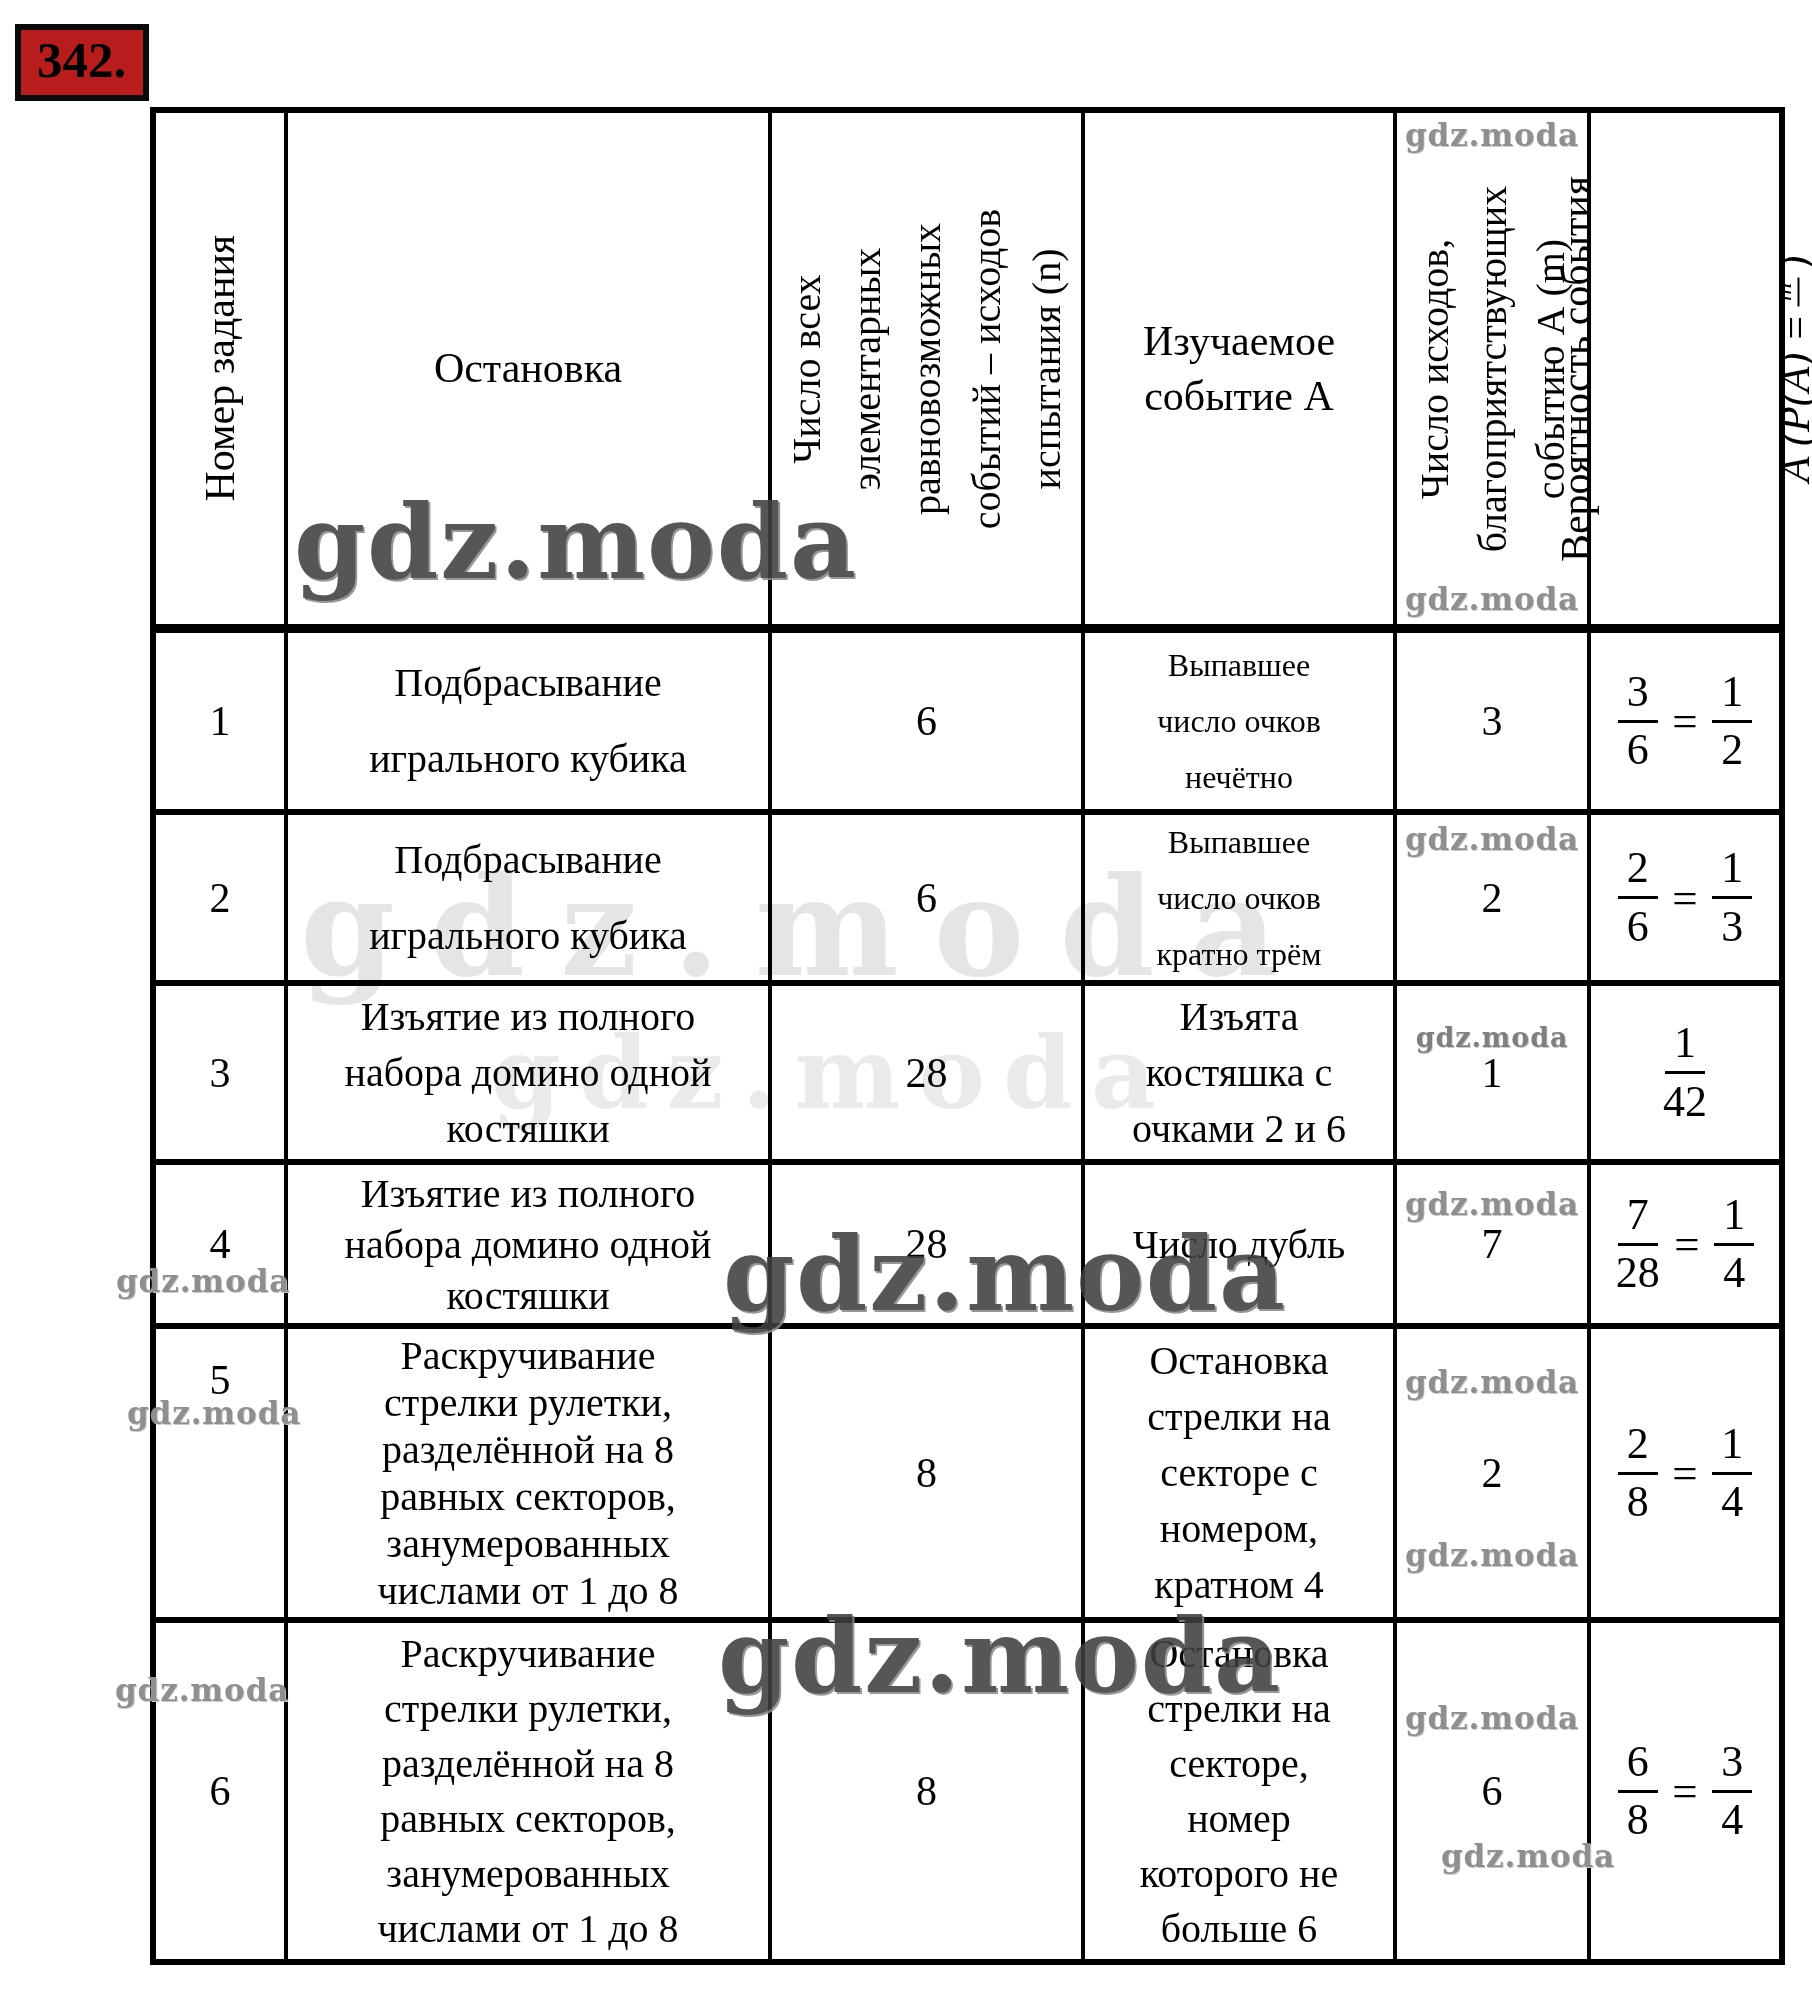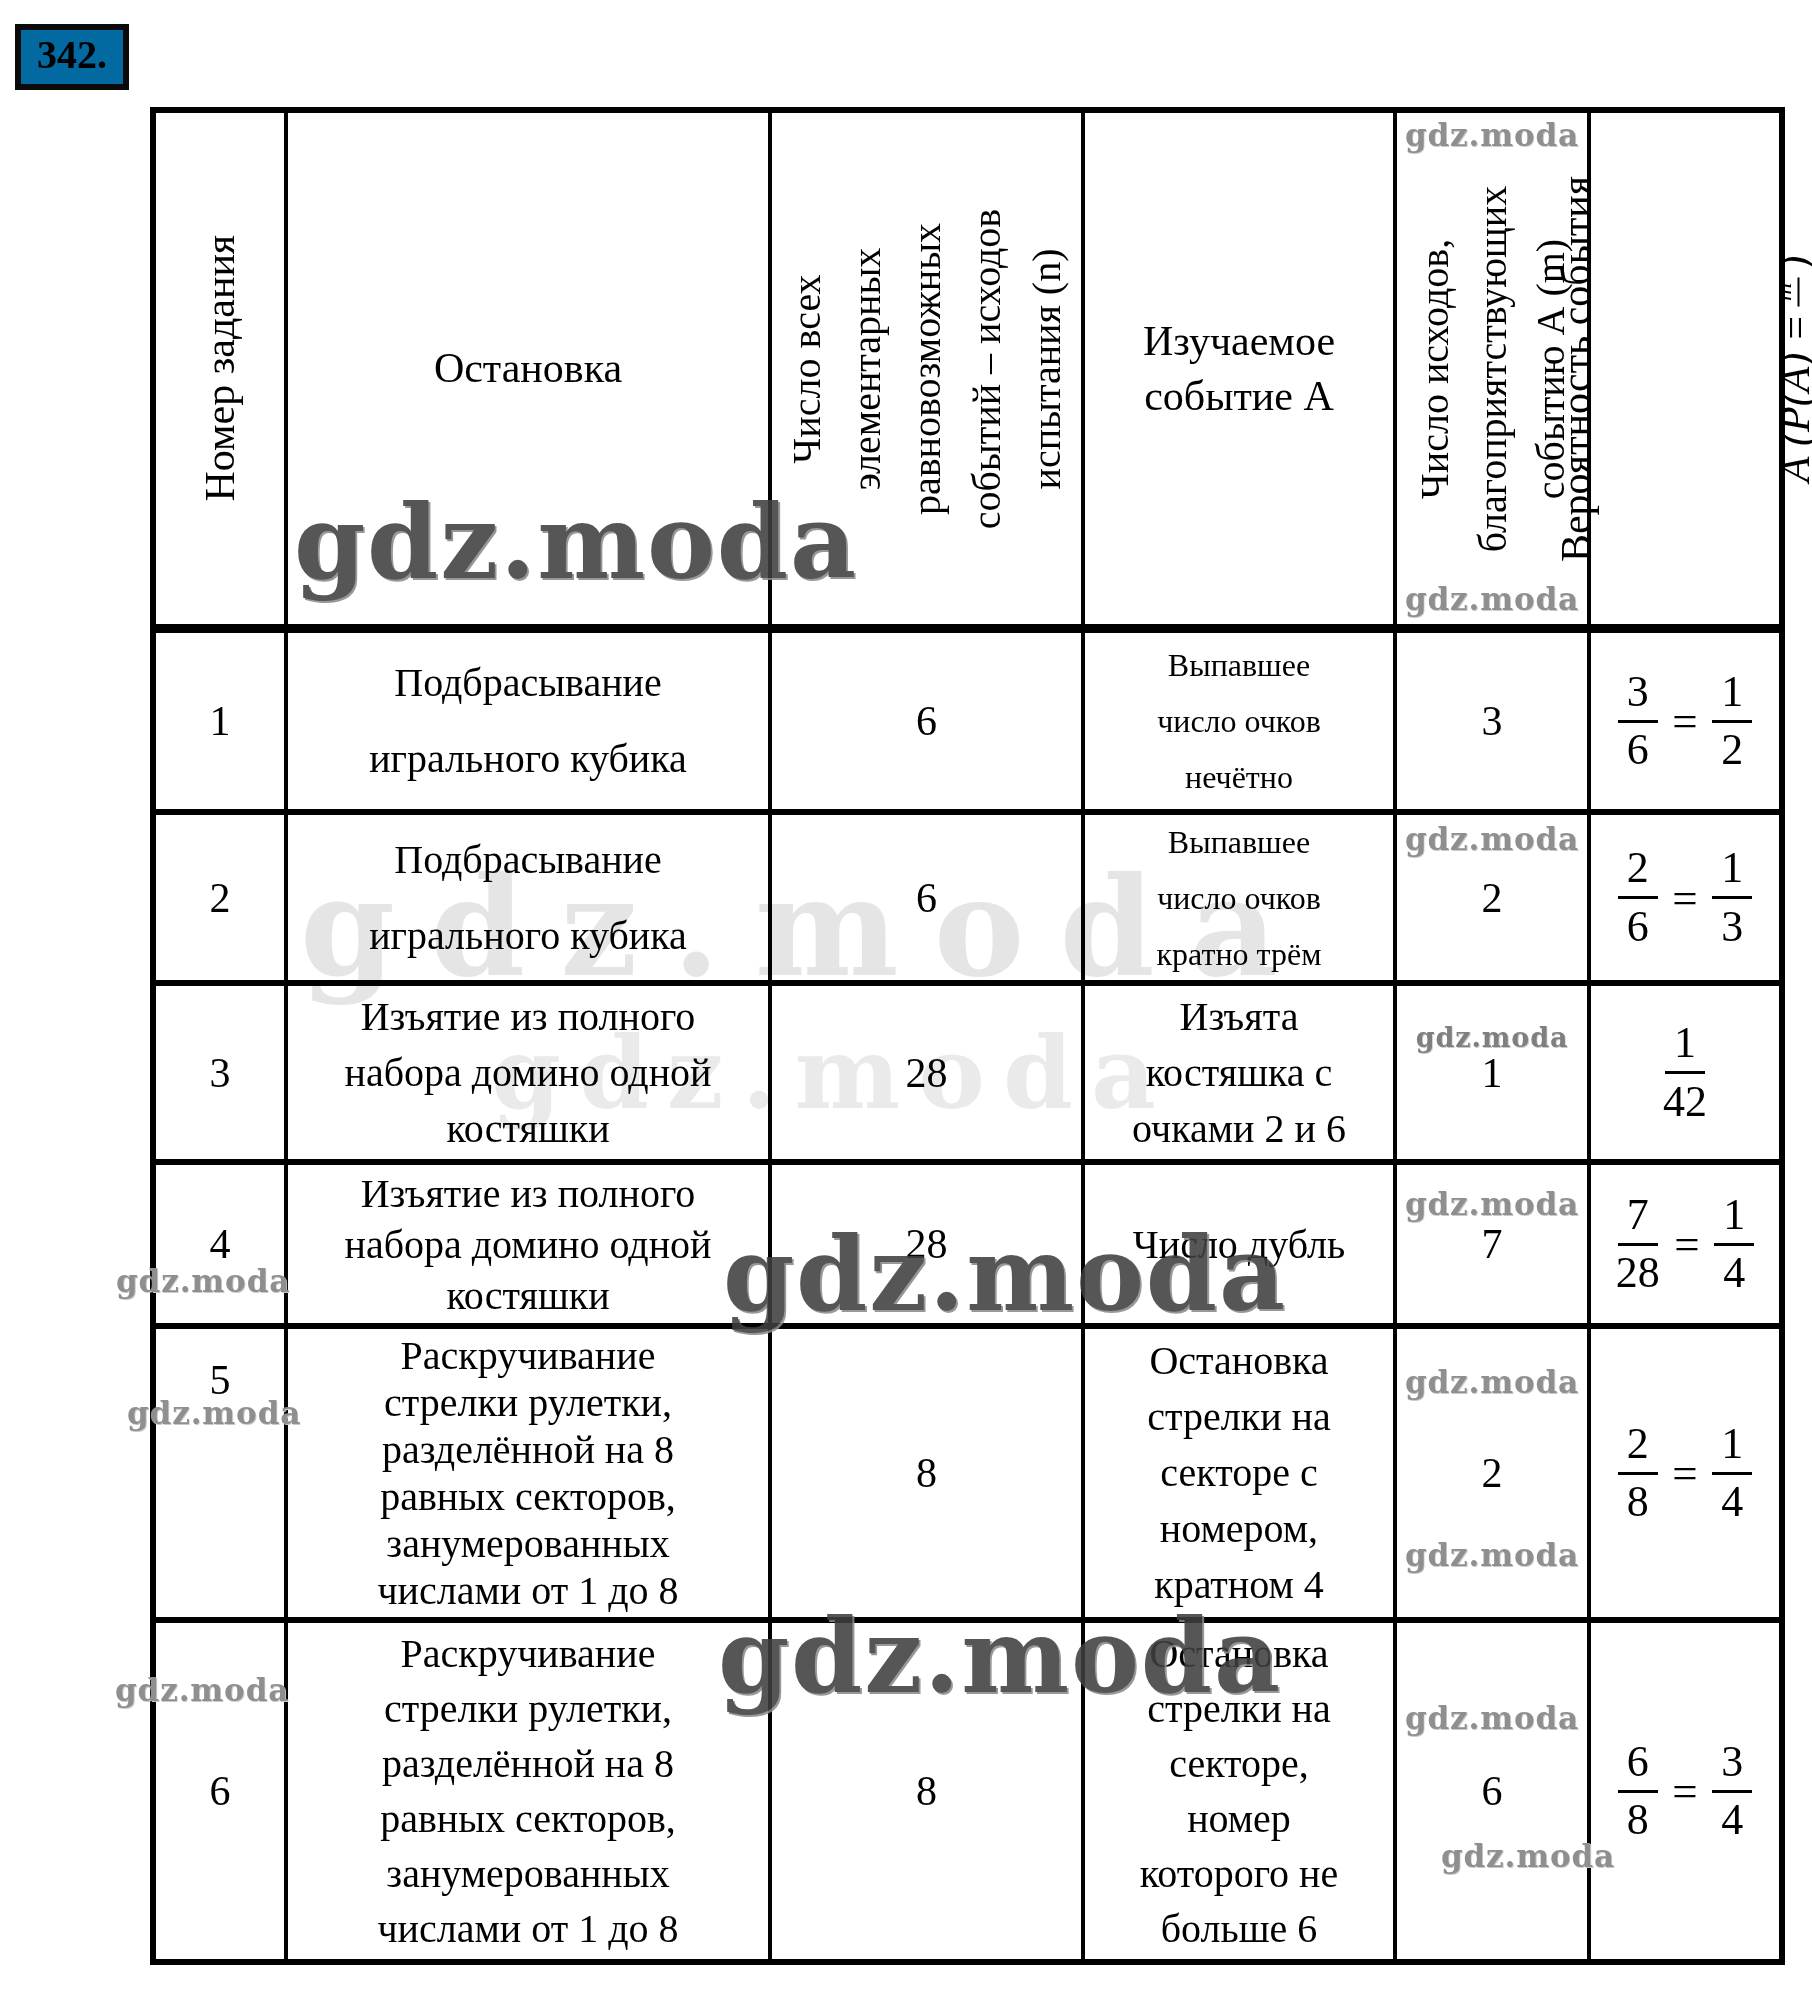--- a/index.html
+++ b/index.html
@@ -2,22 +2,22 @@
 <html style="font-size:14.5px"><head>
 <meta charset="utf-8">
 <style>
   html,body{margin:0;padding:0;}
   body{
     width:1813px;height:2013px;background:#ffffff;position:relative;overflow:hidden;
     font-family:"Liberation Serif","DejaVu Serif",serif;color:#000;
   }
   
   .pbox{
-    position:absolute;left:14.5px;top:23.6px;border:6.4px solid #0a0a0a;background:#0369a1;
-    padding:5.5px 16.4px 9px 16.4px;font-size:40px;font-weight:bold;line-height:1;z-index:4;
+    position:absolute;left:14.5px;top:23.6px;border:6.4px solid #0a0a0a;background:#b91c1c;
+    padding:5.5px 16.4px 9px 16.4px;font-size:51px;font-weight:bold;line-height:1;z-index:4;
   }
   
   .tbl{
     position:absolute;left:150px;top:107px;z-index:1;
     display:grid;
     grid-template-columns:132px 484px 313px 312px 194px 188px;
     grid-template-rows:520px 182px 171px 179px 164px 294px 336px;
     border:6.4px solid #000;
   }
   .c{

